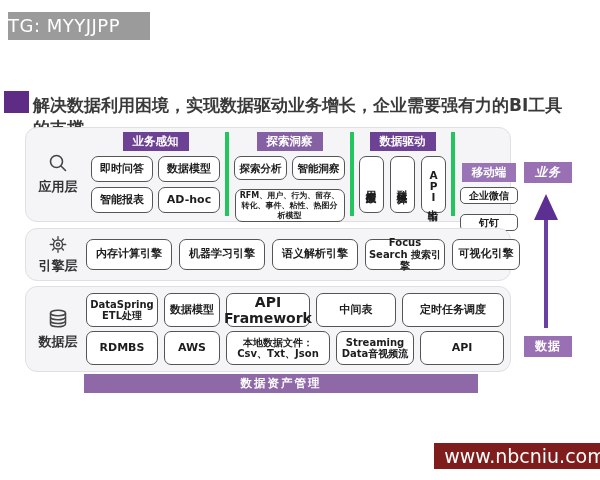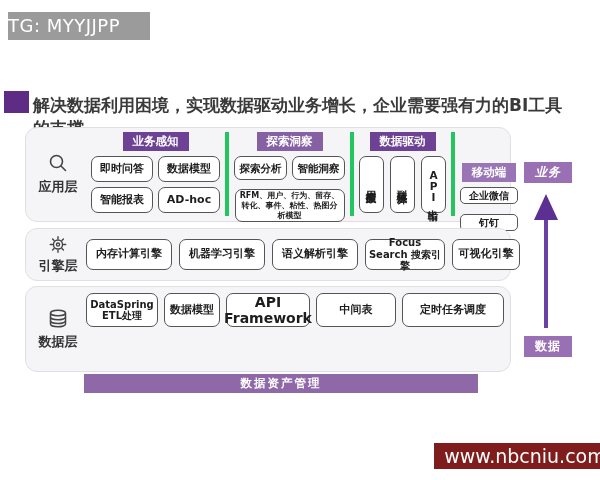--- a/index.html
+++ b/index.html
@@ -227,20 +227,27 @@
     <div class="layer-label">数据层</div>
   </div>
   <div class="data-grid">
     <div class="data-row">
       <div class="wbox" style="width:72px;font-size:10px;">DataSpring ETL处理</div>
       <div class="wbox" style="width:56px;">数据模型</div>
       <div class="wbox" style="width:84px;font-size:14px;">API Framework</div>
       <div class="wbox" style="width:80px;">中间表</div>
       <div class="wbox" style="flex:1;">定时任务调度</div>
     </div>
+    <div class="data-row">
+      <div class="wbox" style="width:72px;">RDMBS</div>
+      <div class="wbox" style="width:56px;">AWS</div>
+      <div class="wbox" style="width:104px;font-size:10px;">本地数据文件：Csv、Txt、Json</div>
+      <div class="wbox" style="width:78px;font-size:10px;">Streaming Data音视频流</div>
+      <div class="wbox" style="flex:1;">API</div>
+    </div>
   </div>
 </div>
 
 <div class="abs banner">数据资产管理</div>
 
 <div class="abs side-label side-business">业务</div>
 <svg class="abs up-arrow" width="36" height="140" viewBox="0 0 36 140">
   <line x1="18" y1="136" x2="18" y2="24" stroke="#6b3fa3" stroke-width="4"></line>
   <polygon points="18,2 6,28 30,28" fill="#5c2f92"></polygon>
 </svg>

